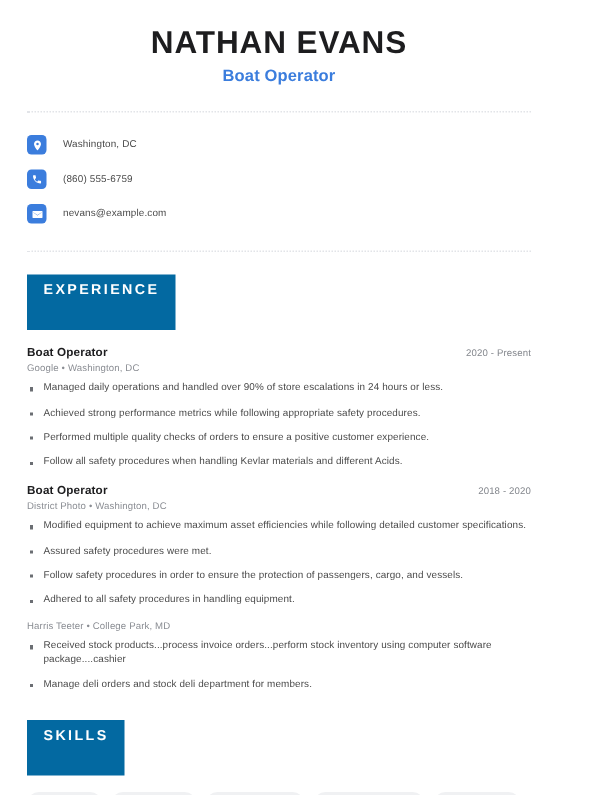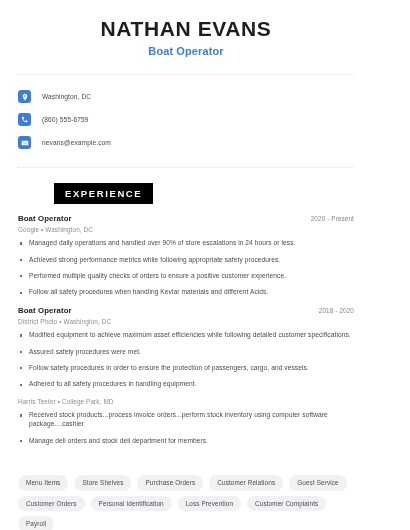--- a/index.html
+++ b/index.html
@@ -76,27 +76,26 @@
     margin-left: 11px;
     font-size: 6.6px;
     color: #4a4a4a;
     letter-spacing: 0.1px;
   }
 
   
   .section { margin-top: 0; }
   .section-badge {
     display: inline-block;
-    background: #000000;
+    background: #0369a1;
     color: #ffffff;
     font-size: 9.5px;
     font-weight: bold;
     letter-spacing: 1.6px;
-    padding: 5px 11px 5px 11px;
-    margin-left: 36px;
+    padding: 5px 11px 21px 11px;
   }
   .sec-experience { margin-top: 15px; }
   .sec-skills { margin-top: 19px; }
 
   
   .exp-list { padding-top: 10px; }
   .exp-item { margin-bottom: 9px; }
   .exp-head {
     display: flex;
     align-items: baseline;
@@ -247,20 +246,21 @@
         <ul class="bullets">
           <li>Received stock products...process invoice orders...perform stock inventory using computer software package....cashier</li>
           <li>Manage deli orders and stock deli department for members.</li>
         </ul>
       </div>
 
     </div>
   </div>
 
   <div class="section sec-skills">
+    <span class="section-badge">SKILLS</span>
 
     <div class="skills-wrap">
       <span class="skill-tag">Menu Items</span>
       <span class="skill-tag">Store Shelves</span>
       <span class="skill-tag">Purchase Orders</span>
       <span class="skill-tag">Customer Relations</span>
       <span class="skill-tag">Guest Service</span>
       <span class="skill-tag">Customer Orders</span>
       <span class="skill-tag">Personal Identification</span>
       <span class="skill-tag">Loss Prevention</span>

